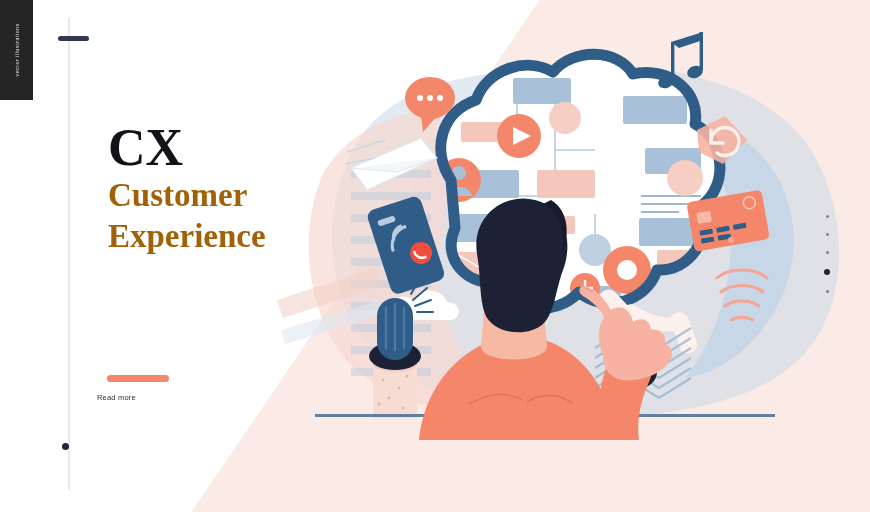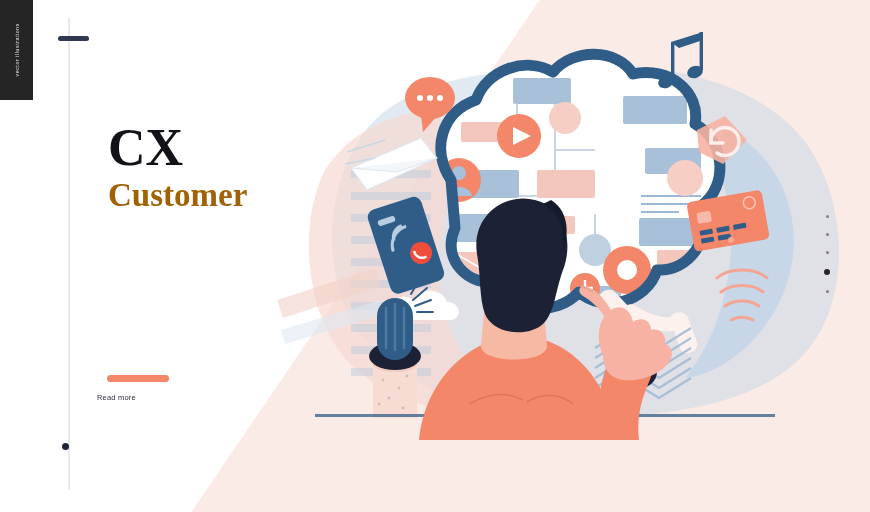--- a/index.html
+++ b/index.html
@@ -338,20 +338,21 @@
     <span>vector illustrations</span>
   </div>
 
   <div class="rail"></div>
   <div class="rail-bar"></div>
   <div class="rail-dot"></div>
 
   <div class="headline">
     <div class="h-cx">CX</div>
     <div class="h-sub">Customer</div>
+    <div class="h-sub">Experience</div>
   </div>
 
   <div class="rm-bar"></div>
   <div class="rm-text">Read more</div>
 
   <div class="pager">
     <div class="pg"></div>
     <div class="pg"></div>
     <div class="pg"></div>
     <div class="pg active"></div>

